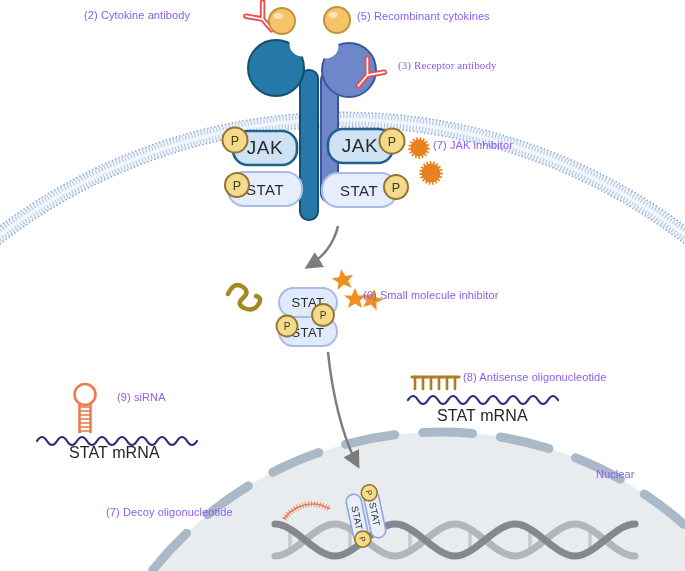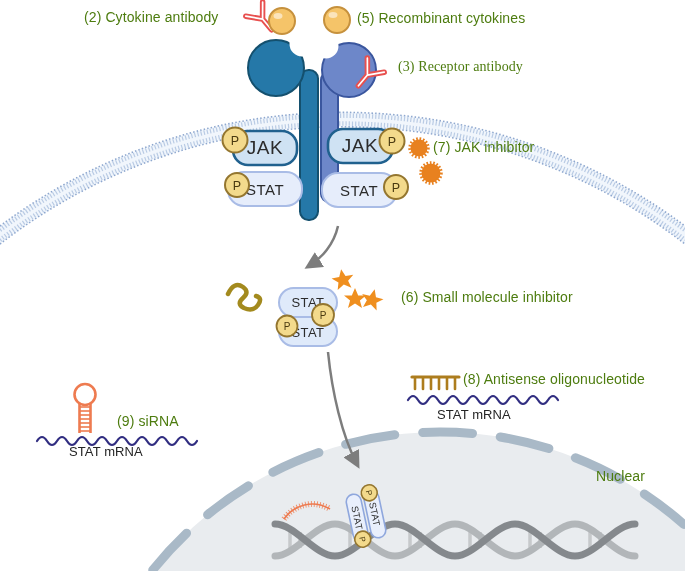--- a/index.html
+++ b/index.html
@@ -2,24 +2,24 @@
 <html><head>
 <meta charset="utf-8">
 <style>
   html,body { margin:0; padding:0; background:#ffffff; }
   .stage {
     position:relative; width:685px; height:571px; background:#ffffff;
     font-family:"Liberation Sans", sans-serif; overflow:hidden;
   }
   .stage svg { position:absolute; left:0; top:0; }
   .lbl {
-    position:absolute; white-space:nowrap; font-size:14px; color:#4d7c0f;
+    position:absolute; white-space:nowrap; font-size:11px; color:#8b5cf6;
     letter-spacing:0.1px;
   }
-  .lbl.small { font-size:13px; color:#252525; }
+  .lbl.small { font-size:16px; color:#252525; }
   svg text {
     font-family:"Liberation Sans", sans-serif; fill:#2b2b2b;
     text-anchor:middle;
   }
   svg text.mol-big  { font-size:19px; letter-spacing:0.5px; }
   svg text.mol-mid  { font-size:15px; letter-spacing:0.5px; }
   svg text.mol-dim  { font-size:13px; letter-spacing:0.4px; }
   svg text.p-txt    { font-size:12.5px; fill:#4a3a10; }
   svg text.p-sm     { font-size:10px;  fill:#4a3a10; }
   svg text.p-xs     { font-size:8px;   fill:#4a3a10; }
@@ -180,20 +180,21 @@
       <line x1="447" y1="378" x2="447" y2="389" stroke="#ad7d1e" stroke-width="2.6" stroke-linecap="round"></line>
       <line x1="455" y1="378" x2="455" y2="389" stroke="#ad7d1e" stroke-width="2.6" stroke-linecap="round"></line>
     </g>
     <path d="M408,400 q5,-8 10,0 t10,0 t10,0 t10,0 t10,0 t10,0 t10,0 t10,0 t10,0 t10,0 t10,0 t10,0 t10,0 t10,0 t10,0" fill="none" stroke="#312e81" stroke-width="2.2" stroke-linecap="round"></path>
   </svg>
 
   <div class="lbl" style="left:84px;  top:9px;">(2) Cytokine antibody</div>
   <div class="lbl" style="left:357px; top:10px;">(5) Recombinant cytokines</div>
   <div class="lbl" style="left:398px; top:59px;font-family:Liberation Serif, serif;">(3) Receptor antibody</div>
   <div class="lbl" style="left:433px; top:139px;">(7) JAK inhibitor</div>
-  <div class="lbl" style="left:401px; top:289px;">(6) Small molecule inhibitor</div>
+  <div class="lbl" style="left:363px; top:289px;">(6) Small molecule inhibitor</div>
   <div class="lbl" style="left:463px; top:371px;">(8) Antisense oligonucleotide</div>
-  <div class="lbl" style="left:117px; top:413px;">(9) siRNA</div>
+  <div class="lbl" style="left:117px; top:391px;">(9) siRNA</div>
   <div class="lbl small" style="left:69px;  top:444px;">STAT mRNA</div>
   <div class="lbl small" style="left:437px; top:407px;">STAT mRNA</div>
   <div class="lbl" style="left:596px; top:468px;">Nuclear</div>
+  <div class="lbl" style="left:106px; top:506px;">(7) Decoy oligonucleotide</div>
 
 </div>
 
 </body></html>

